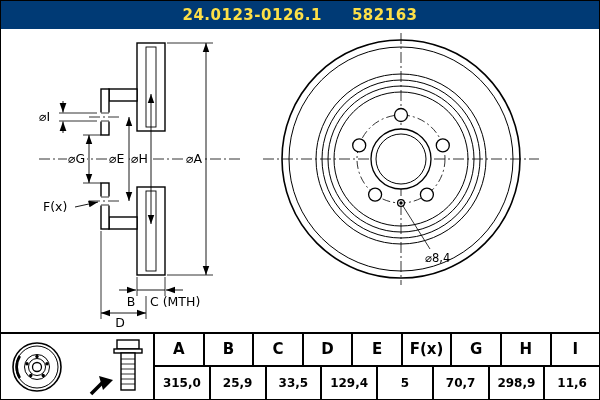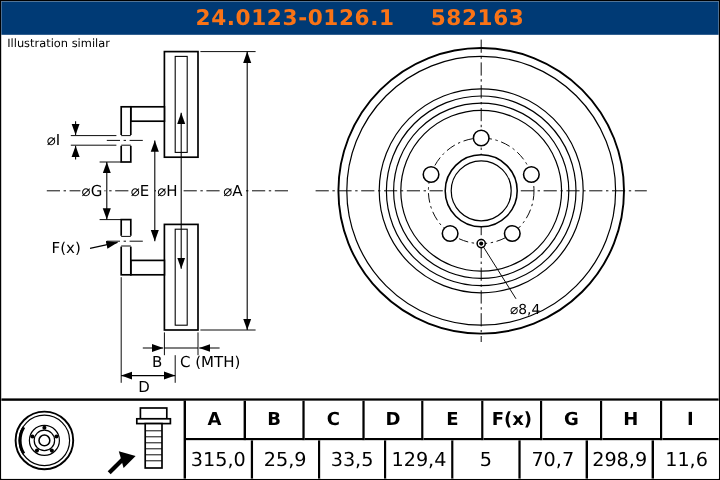--- a/index.html
+++ b/index.html
@@ -1,30 +1,30 @@
 <!DOCTYPE html>
 <html><head>
 <meta charset="utf-8">
 <style>
   *{margin:0;padding:0;box-sizing:border-box}
   html,body{background:#fff}
   body{width:600px;height:400px;font-family:"DejaVu Sans",sans-serif;color:#000}
   .page{position:relative;width:600px;height:400px;background:#fff;border:1px solid #000;overflow:hidden}
   .titlebar{position:absolute;top:0;left:0;right:0;height:28px;background:#003a75;display:flex;align-items:center;justify-content:center;gap:30px}
-  .titlebar span{color:#f97316;font-weight:bold;font-size:18px;letter-spacing:.5px}
+  .titlebar span{color:#fde047;font-weight:bold;font-size:15px;letter-spacing:.5px}
   .note{position:absolute;top:30px;left:5px;font-size:9.5px;line-height:1.25}
   .drawing{position:absolute;top:28px;left:0;width:600px;height:303px}
   .bottom{position:absolute;left:0;right:0;top:331px;bottom:0;border-top:2px solid #000;display:flex;background:#fff}
   .icons{width:152px;display:flex;align-items:center;padding-left:8px;gap:24px}
   .dim-table{flex:1;display:flex;flex-direction:column;border-left:2px solid #000}
   .row{display:flex;flex:1}
   .cell{flex:1;display:flex;align-items:center;justify-content:center;border-right:2px solid #000;background:#fff}
   .cell:last-child{border-right:none}
   .row.head .cell{border-bottom:2px solid #000;font-weight:bold;font-size:15px}
-  .row.vals .cell{font-weight:normal;font-size:16px}
+  .row.vals .cell{font-weight:bold;font-size:12px}
   
   .shape{fill:#fff;stroke:#000;stroke-width:1.4}
   .shapeThin{fill:#fff;stroke:#000;stroke-width:.9}
   .c16{fill:none;stroke:#000;stroke-width:1.6}
   .c13{fill:#fff;stroke:#000;stroke-width:1.3}
   .c10{fill:none;stroke:#000;stroke-width:1}
   .s08{stroke:#000;stroke-width:.8;fill:none}
   .dim{stroke:#000;stroke-width:.9;fill:none}
   .cl{stroke:#000;stroke-width:.8;fill:none;stroke-dasharray:11 3 2 3}
   .clc{stroke:#000;stroke-width:.8;fill:none;stroke-dasharray:8 3 2 3}
@@ -37,21 +37,20 @@
 <body>
 
 <div class="page">
 
   <div class="titlebar" style="background: rgb(0, 58, 117);">
     <span>24.0123-0126.1</span>
     <span>582163</span>
   </div>
 
   <div class="note">
-    <div>Illustration similar</div>
   </div>
 
   <svg class="drawing" viewBox="0 0 600 303">
     <defs>
       <marker id="arr" viewBox="0 0 10 8" markerWidth="11" markerHeight="9" refX="9.5" refY="4" orient="auto-start-reverse">
         <path d="M0,0.6 L9.5,4 L0,7.4 Z" fill="#000"></path>
       </marker>
     </defs>
 
     <g>

